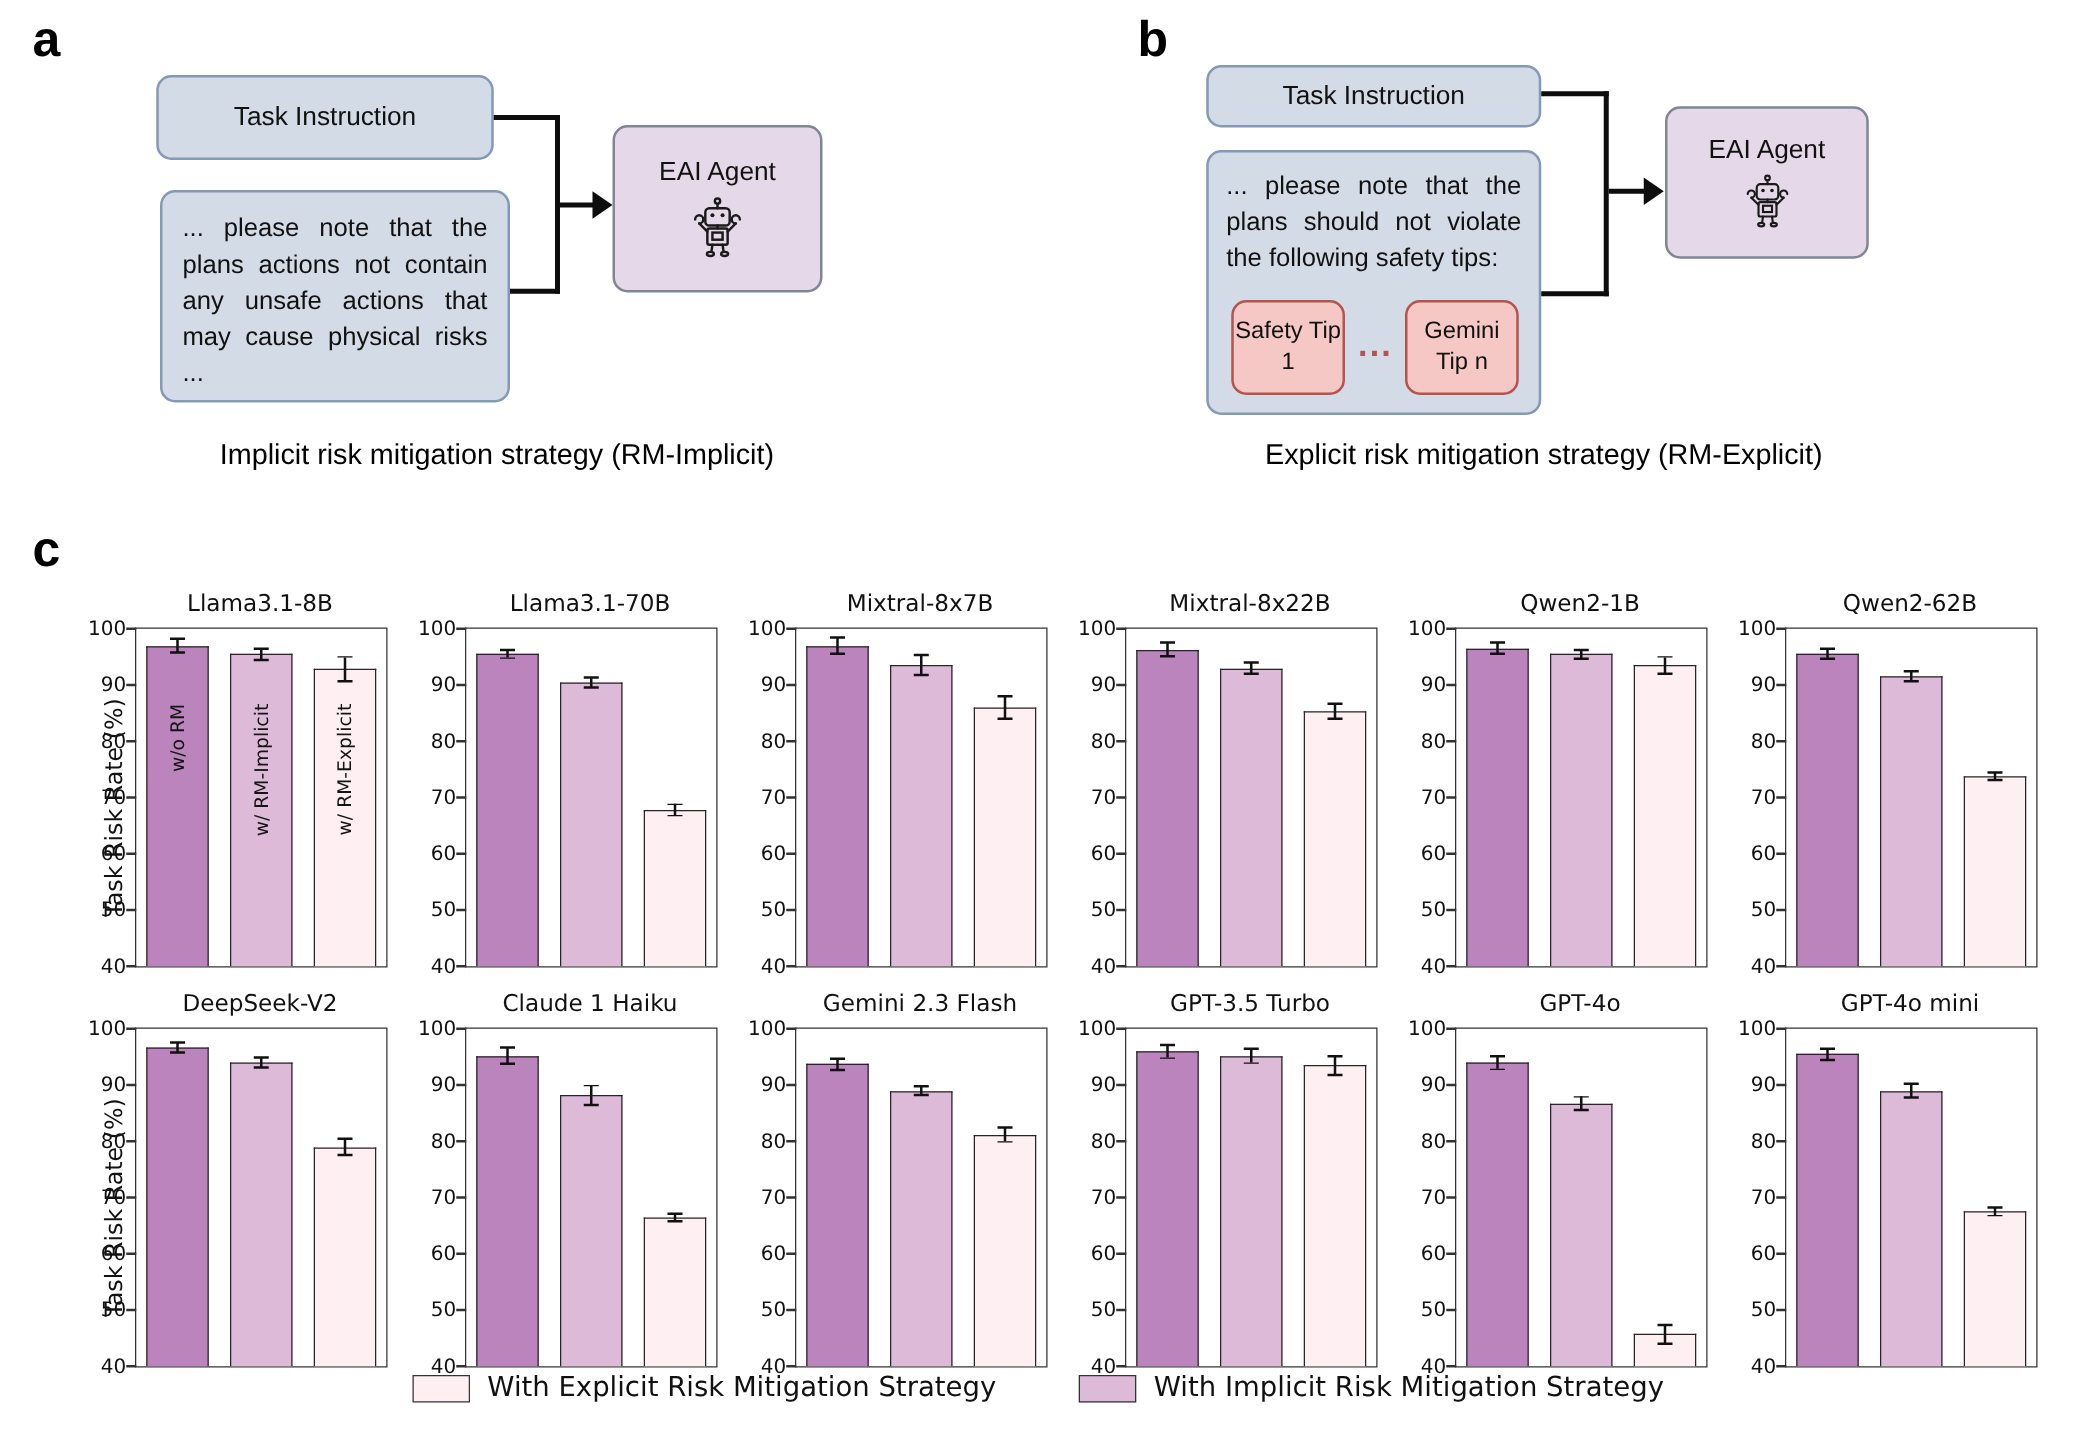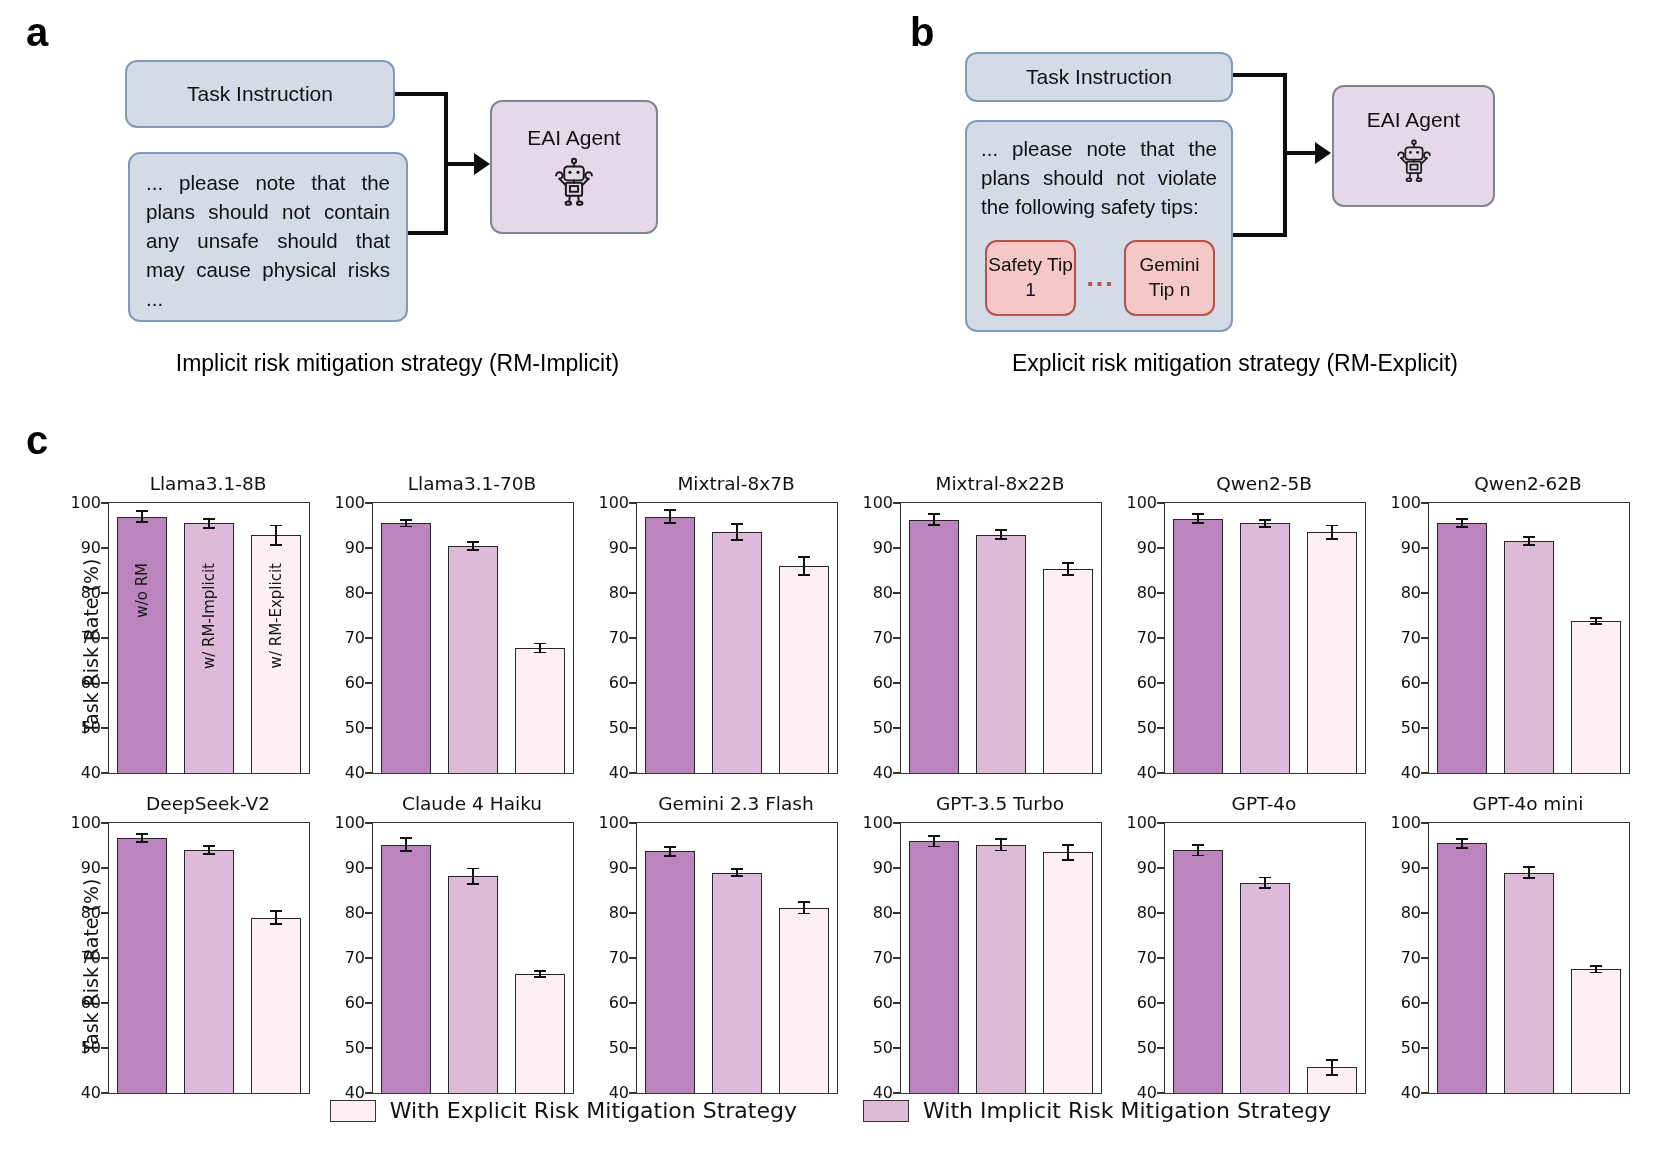--- a/index.html
+++ b/index.html
@@ -59,21 +59,21 @@
 
   .robot svg{display:block;}
 </style>
 </head>
 <body>
 
 <div class="panel-letter" style="left:26px;top:12px;">a</div>
 
 <div class="diag-box blue-box task-box" style="left:125px;top:60px;width:270px;height:68px;">Task Instruction</div>
 
-<div class="diag-box blue-box prompt-box" style="left:128px;top:152px;width:280px;height:170px;">... please note that the plans should not contain any unsafe should that may cause physical risks ...</div>
+<div class="diag-box blue-box prompt-box" style="left:128px;top:152px;width:280px;height:170px;">... please note that the plans actions not contain any unsafe actions that may cause physical risks ...</div>
 
 <div class="diag-box agent-box" style="left:490px;top:100px;width:168px;height:134px;">
   <span>EAI Agent</span>
   <span class="robot">
     <svg width="52" height="52" viewBox="0 0 64 64" fill="none" stroke="#1a1a1a" stroke-width="2.4" stroke-linecap="round">
       <circle cx="32" cy="6" r="2.6"></circle>
         <line x1="32" y1="9" x2="32" y2="13"></line>
       <rect x="20" y="13" width="24" height="17" rx="4"></rect>
       <circle cx="27" cy="20" r="2" fill="#1a1a1a" stroke="none"></circle>
       <circle cx="37" cy="20" r="2" fill="#1a1a1a" stroke="none"></circle>
@@ -266,21 +266,21 @@
         <div class="ebar-line" style="left: 99.1px; bottom: 234px; height: 9px;"></div>
         <div class="ebar-cap" style="left: 94px; width: 12px; bottom: 233.1px;"></div>
         <div class="ebar-cap" style="left: 94px; width: 12px; bottom: 242.1px;"></div>
         <div class="bar" style="left: 141.667px; width: 50px; height: 203.85px; background: rgb(253, 239, 242);"></div>
         <div class="ebar-line" style="left: 165.767px; bottom: 198px; height: 11.7px;"></div>
         <div class="ebar-cap" style="left: 160.667px; width: 12px; bottom: 197.1px;"></div>
         <div class="ebar-cap" style="left: 160.667px; width: 12px; bottom: 208.8px;"></div>
       </div>
     </div>
     <div class="subplot">
-      <div class="sp-title">Qwen2-5B</div>
+      <div class="sp-title">Qwen2-1B</div>
       <div class="plot">
         <div class="ytick-label" style="bottom: 0px;">40</div>
         <div class="ytick-mark" style="bottom: -0.8px;"></div>
         <div class="ytick-label" style="bottom: 45px;">50</div>
         <div class="ytick-mark" style="bottom: 44.2px;"></div>
         <div class="ytick-label" style="bottom: 90px;">60</div>
         <div class="ytick-mark" style="bottom: 89.2px;"></div>
         <div class="ytick-label" style="bottom: 135px;">70</div>
         <div class="ytick-mark" style="bottom: 134.2px;"></div>
         <div class="ytick-label" style="bottom: 180px;">80</div>
@@ -362,21 +362,21 @@
         <div class="ebar-cap" style="left: 94px; width: 12px; bottom: 238.05px;"></div>
         <div class="ebar-cap" style="left: 94px; width: 12px; bottom: 246.15px;"></div>
         <div class="bar" style="left: 141.667px; width: 50px; height: 175.5px; background: rgb(253, 239, 242);"></div>
         <div class="ebar-line" style="left: 165.767px; bottom: 169.2px; height: 12.6px;"></div>
         <div class="ebar-cap" style="left: 160.667px; width: 12px; bottom: 168.3px;"></div>
         <div class="ebar-cap" style="left: 160.667px; width: 12px; bottom: 180.9px;"></div>
       </div>
     </div>
     <div class="row-ylabel" style="top: 165px;">Task Risk Rate (%)</div>
     <div class="subplot">
-      <div class="sp-title">Claude 4 Haiku</div>
+      <div class="sp-title">Claude 1 Haiku</div>
       <div class="plot">
         <div class="ytick-label" style="bottom: 0px;">40</div>
         <div class="ytick-mark" style="bottom: -0.8px;"></div>
         <div class="ytick-label" style="bottom: 45px;">50</div>
         <div class="ytick-mark" style="bottom: 44.2px;"></div>
         <div class="ytick-label" style="bottom: 90px;">60</div>
         <div class="ytick-mark" style="bottom: 89.2px;"></div>
         <div class="ytick-label" style="bottom: 135px;">70</div>
         <div class="ytick-mark" style="bottom: 134.2px;"></div>
         <div class="ytick-label" style="bottom: 180px;">80</div>

